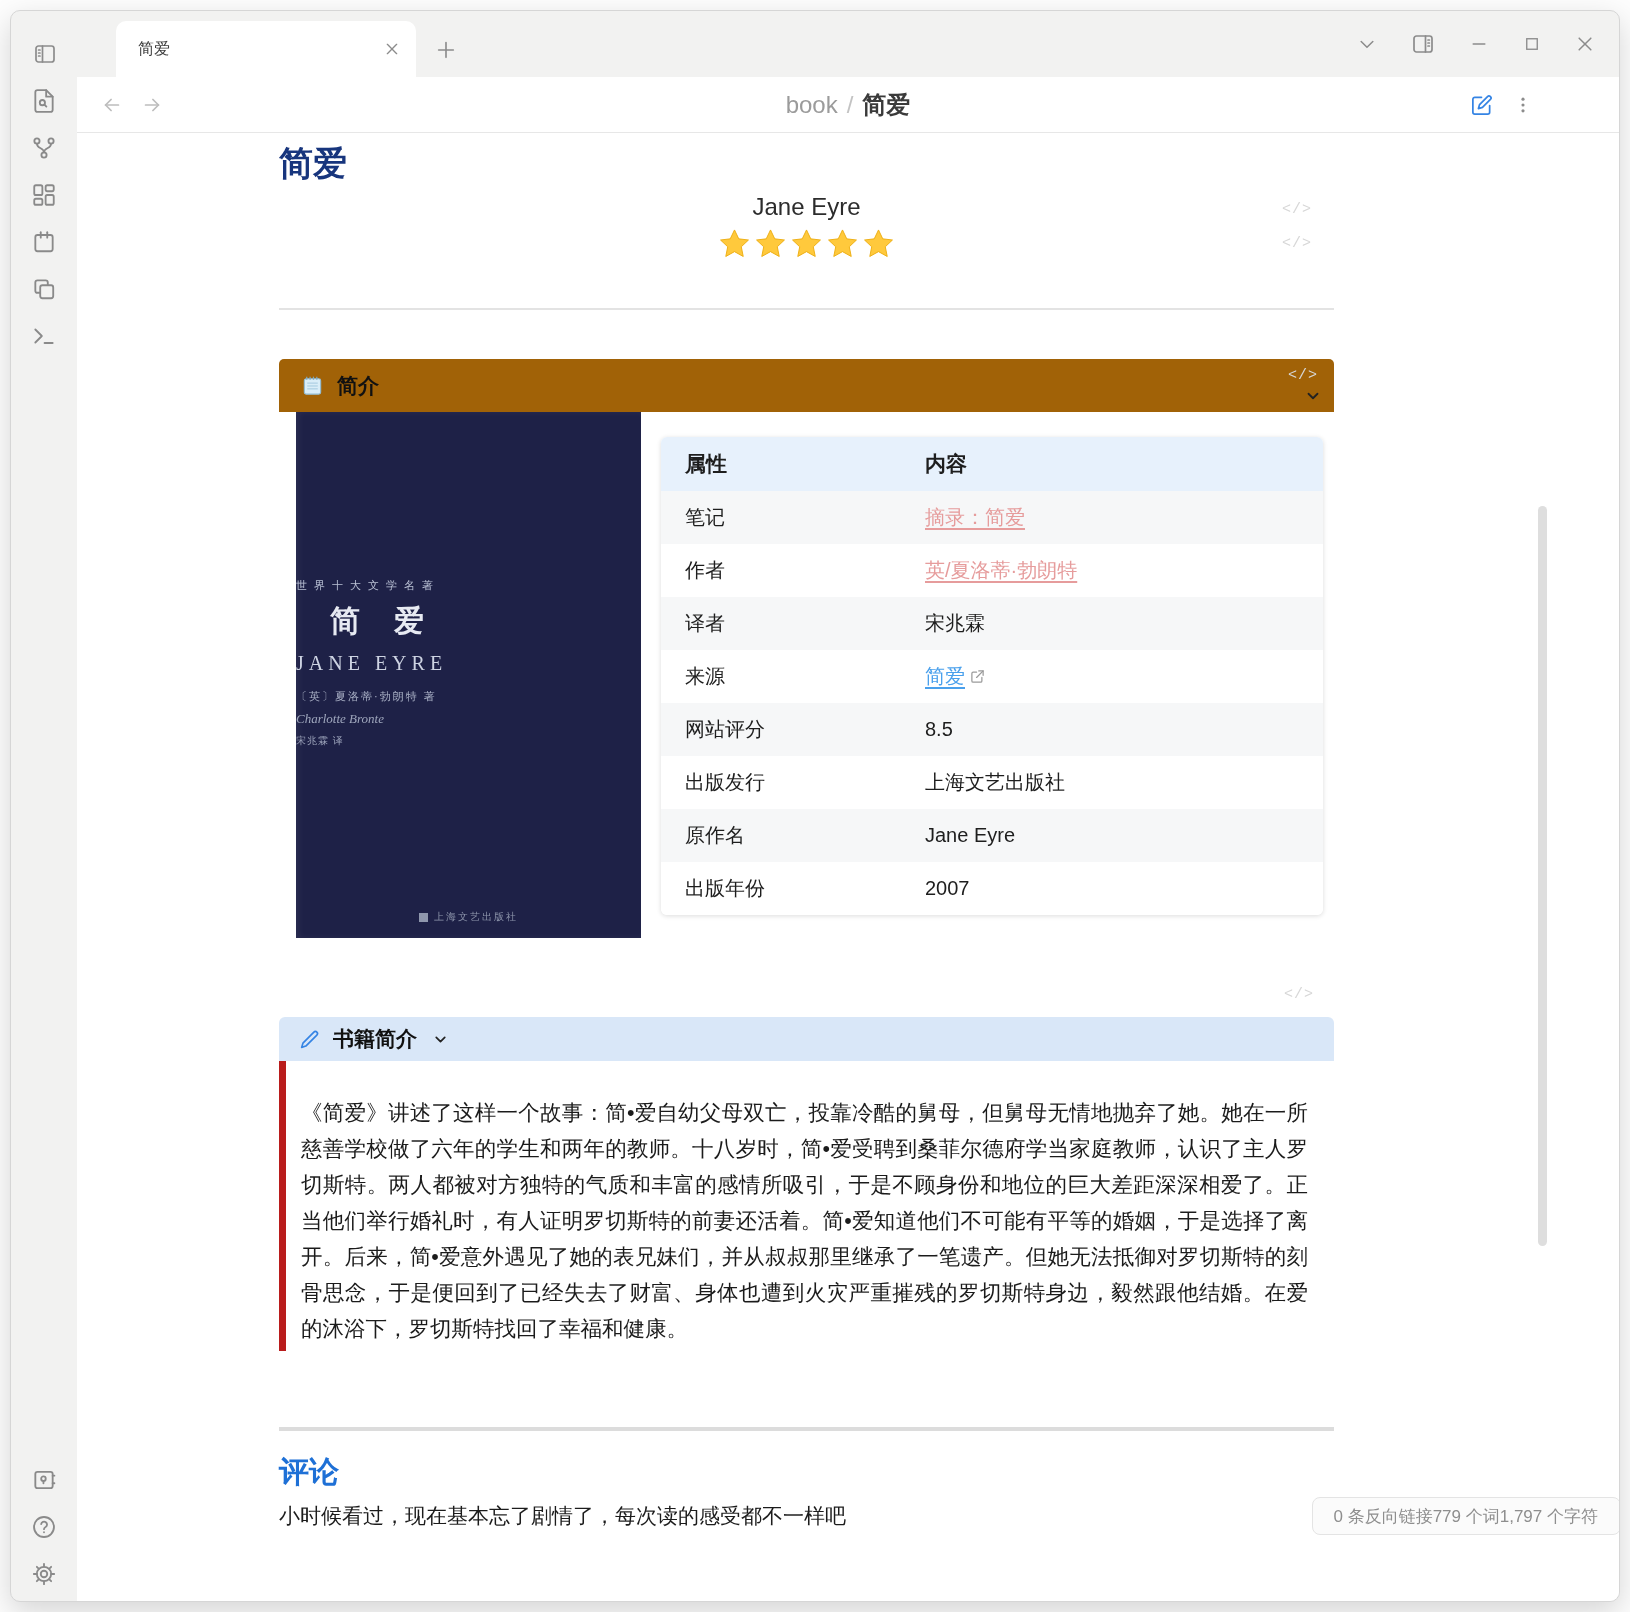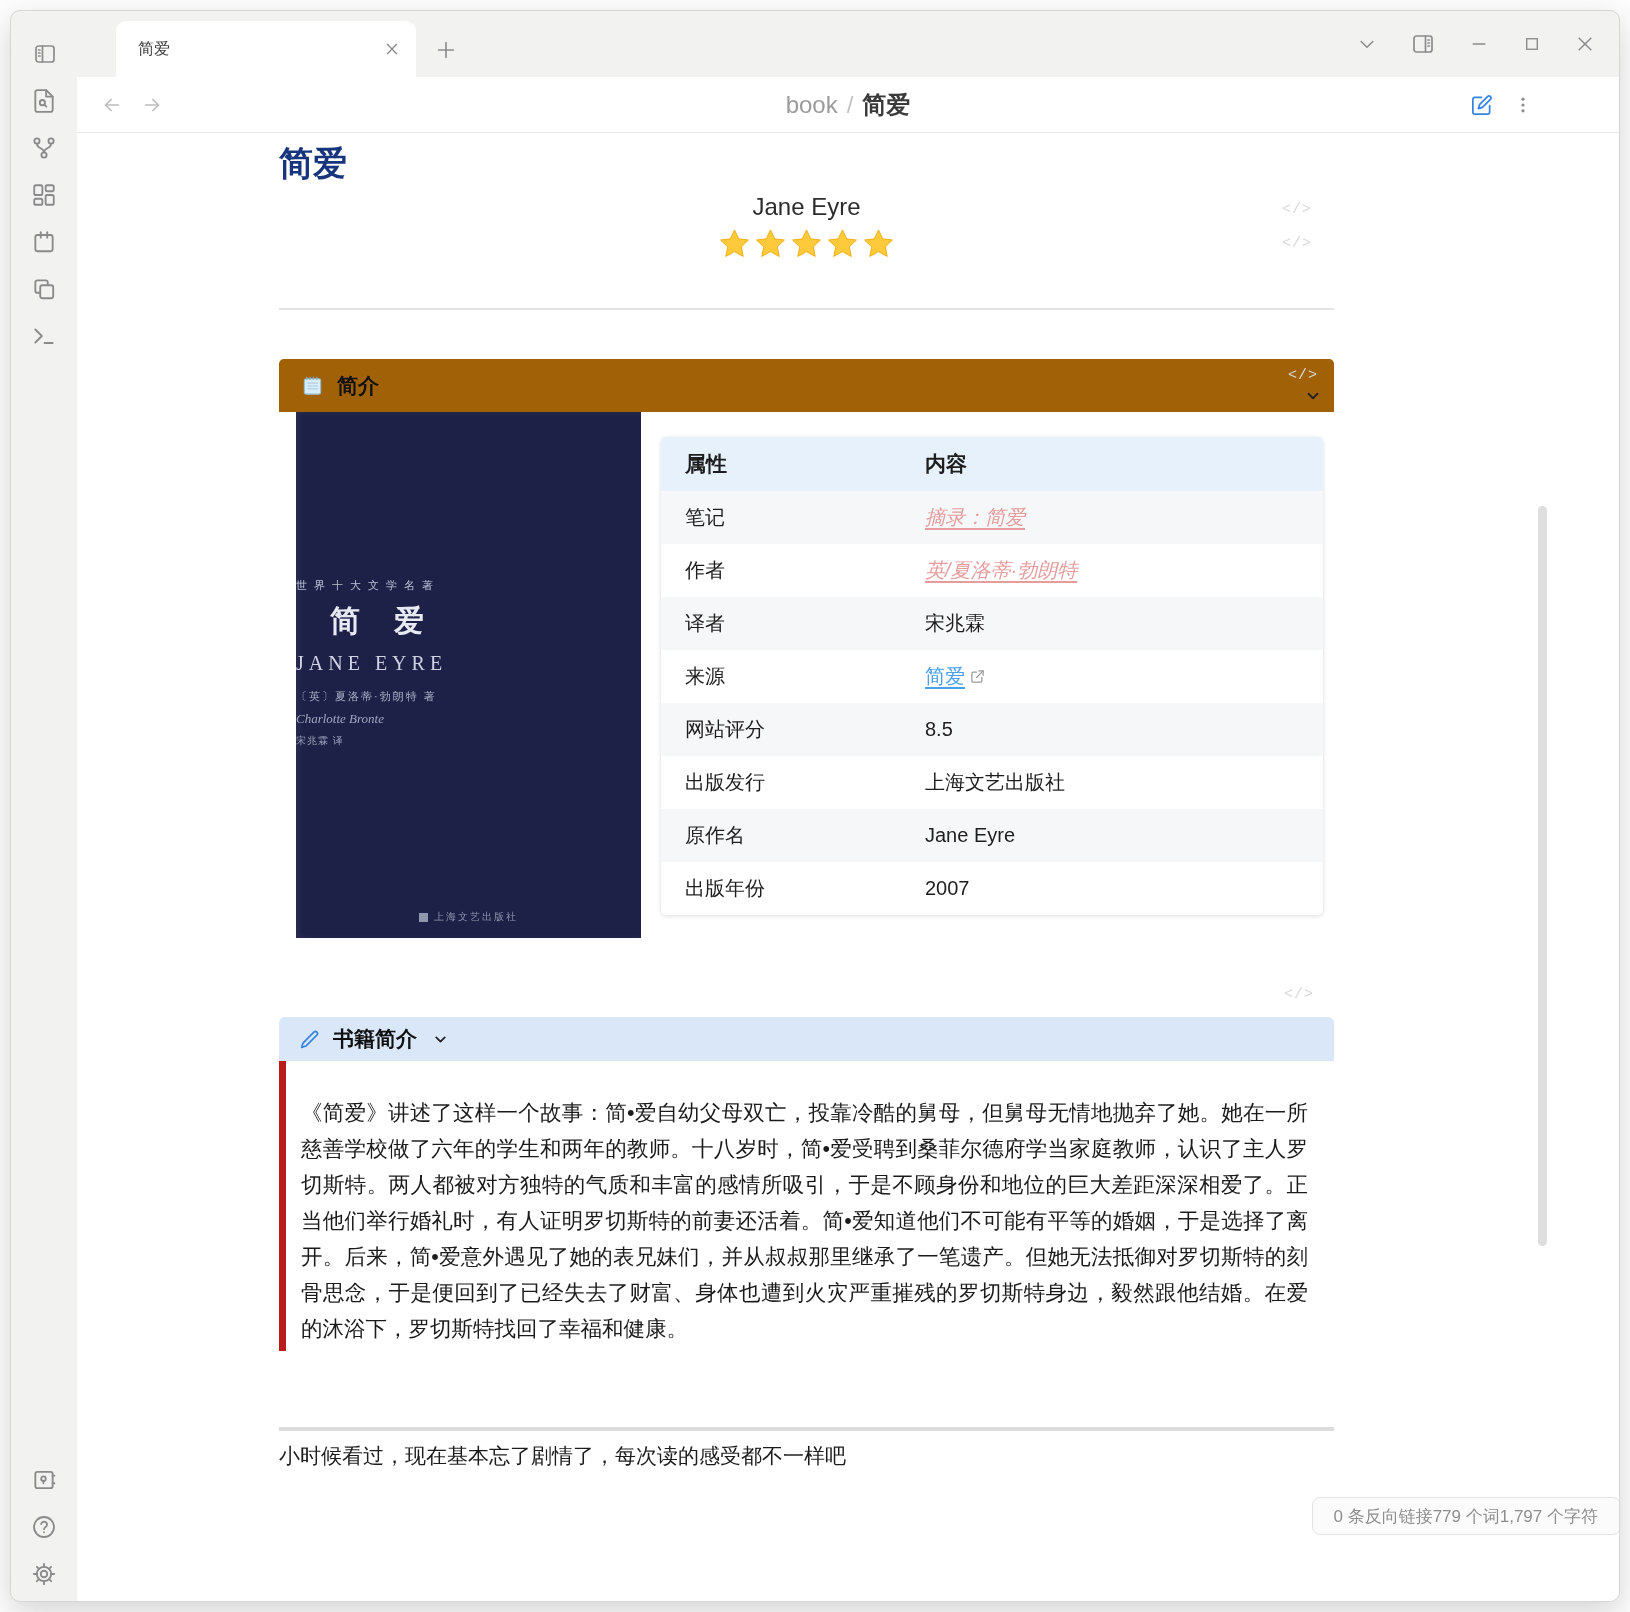--- a/index.html
+++ b/index.html
@@ -86,21 +86,21 @@
 
   .attr-table{
     flex:1; margin:25px 11px 0 20px; border-radius:6px; overflow:hidden;
     box-shadow:0 1px 5px rgba(0,0,0,.14);
   }
   .attr-table table{ width:100%; border-collapse:collapse; font-size:20px; color:#1e1e1e; }
   .attr-table th{ background:#e7f1fc; text-align:left; font-weight:700; font-size:21px; padding:13px 24px; }
   .attr-table td{ padding:13px 24px; background:#fff; }
   .attr-table tr:nth-child(even) td{ background:#f6f7f8; }
   .attr-table td.key{ width:240px; }
-  a.pink-link{ color:#e69c9c; text-decoration:underline; text-underline-offset:4px; cursor:pointer;font-style:italic; }
+  a.pink-link{ color:#e69c9c; text-decoration:underline; text-underline-offset:4px; cursor:pointer; }
   a.blue-link{ color:#4aa0ec; text-decoration:underline; text-underline-offset:4px; cursor:pointer; }
   .ext-wrap{ display:inline-flex; align-items:center; gap:5px; }
 
   
   .callout-blue{ position:relative; margin-top:79px; }
   .cb-code{ position:absolute; right:20px; top:-31px; }
   .cb-header{
     height:44px; background:#d9e7f8; border-radius:6px 6px 0 0;
     display:flex; align-items:center; gap:13px; padding:0 20px;
   }
@@ -453,20 +453,21 @@
                 <svg width="17" height="17" viewBox="0 0 24 24" fill="none" stroke="currentColor" stroke-width="2.4" stroke-linecap="round" stroke-linejoin="round">
                     <polyline points="6 9 12 15 18 9"></polyline>
                   </svg>
               </span>
             </div>
             <div class="cb-body">《简爱》讲述了这样一个故事：简•爱自幼父母双亡，投靠冷酷的舅母，但舅母无情地抛弃了她。她在一所慈善学校做了六年的学生和两年的教师。十八岁时，简•爱受聘到桑菲尔德府学当家庭教师，认识了主人罗切斯特。两人都被对方独特的气质和丰富的感情所吸引，于是不顾身份和地位的巨大差距深深相爱了。正当他们举行婚礼时，有人证明罗切斯特的前妻还活着。简•爱知道他们不可能有平等的婚姻，于是选择了离开。后来，简•爱意外遇见了她的表兄妹们，并从叔叔那里继承了一笔遗产。但她无法抵御对罗切斯特的刻骨思念，于是便回到了已经失去了财富、身体也遭到火灾严重摧残的罗切斯特身边，毅然跟他结婚。在爱的沐浴下，罗切斯特找回了幸福和健康。</div>
           </div>
 
           <hr class="rule-2">
 
+          <h2 class="comments-heading">评论</h2>
           <p class="comment-text">小时候看过，现在基本忘了剧情了，每次读的感受都不一样吧</p>
 
         </div>
 
         <div class="scrollbar-thumb"></div>
       </div>
     </div>
   </div>
 
   <div class="status-pill">

